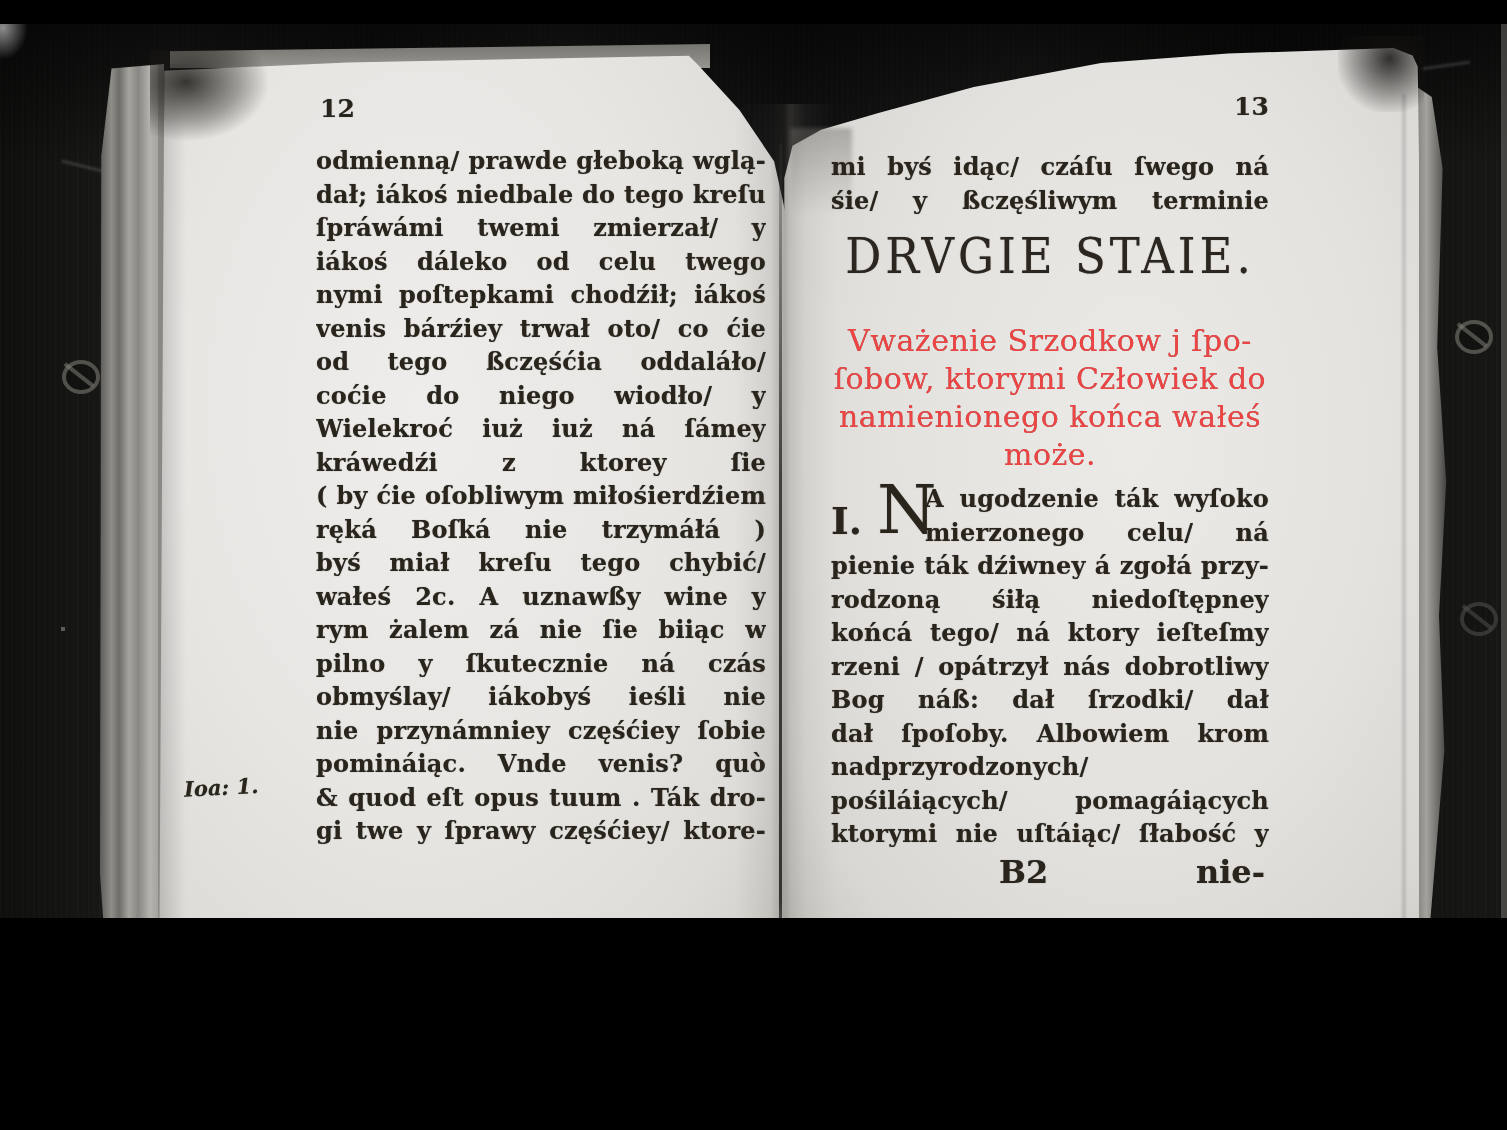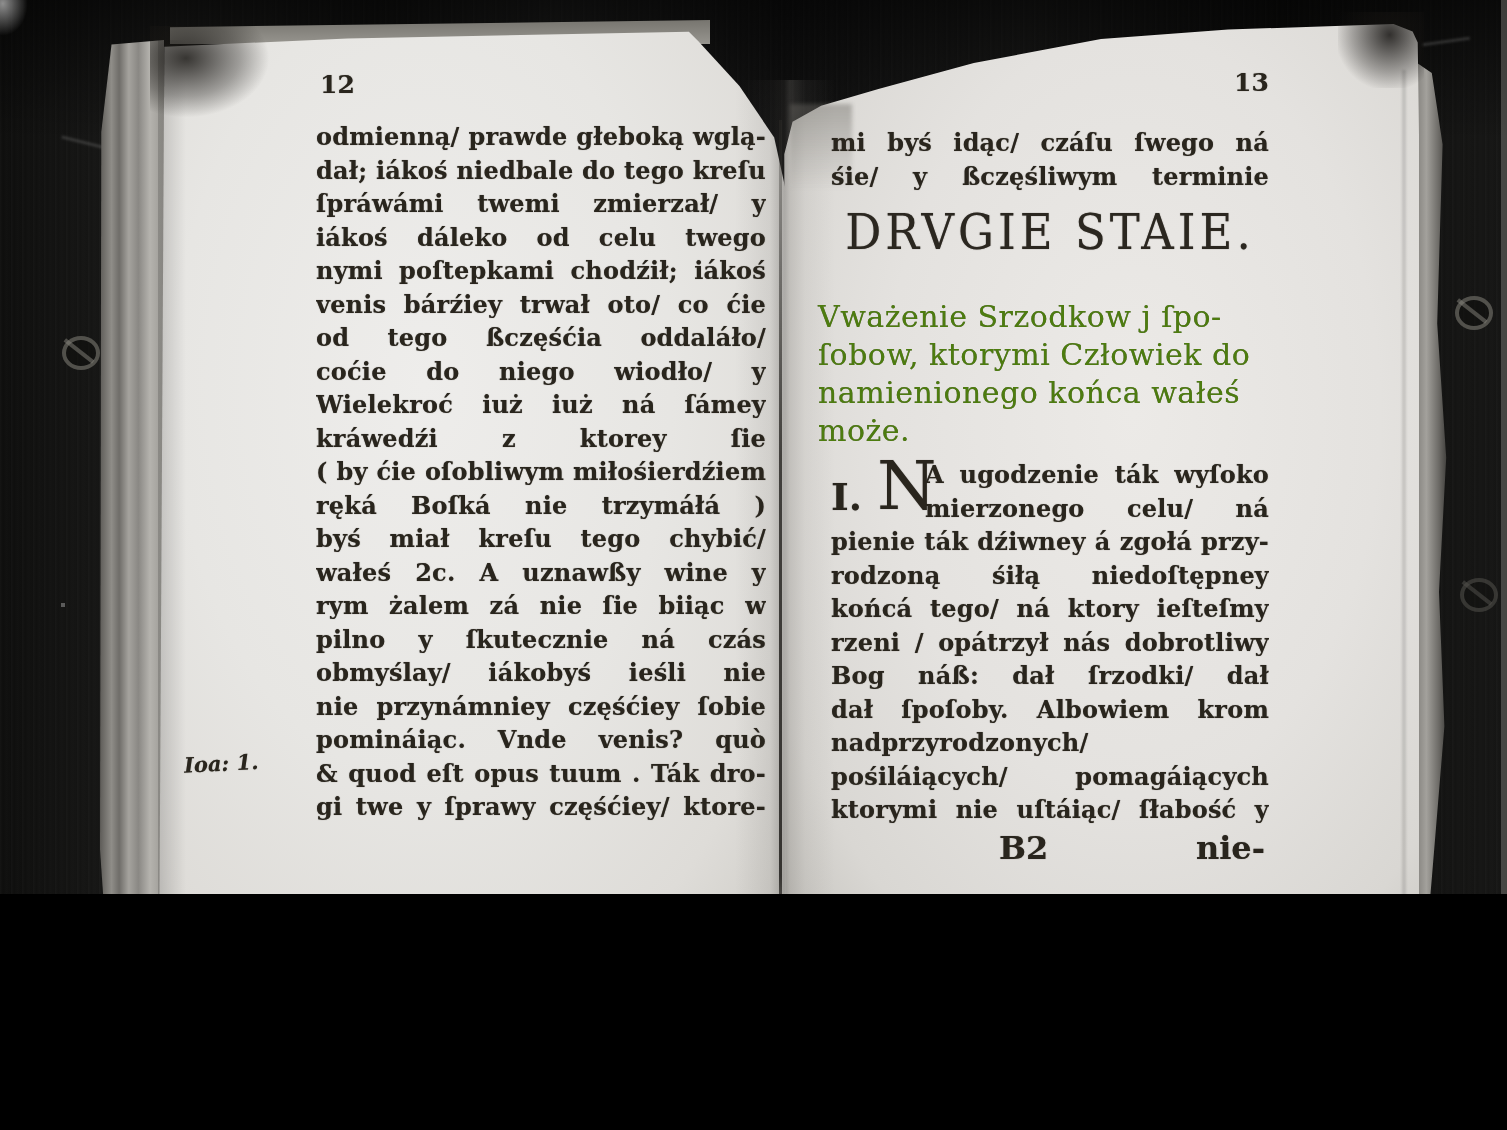--- a/index.html
+++ b/index.html
@@ -1,17 +1,17 @@
 <!DOCTYPE html>
 <html><head>
 <meta charset="utf-8">
 <style>
   html,body{margin:0;padding:0;background:#000;}
   .stage{position:relative;width:1507px;height:894px;overflow:hidden;
-         background:#131312;font-family:"DejaVu Serif", serif;}
+         background:#131312;font-family:"DejaVu Serif", serif;margin-top:24px;}
 
   
   .bg{position:absolute;inset:0;
     background-image:
       repeating-linear-gradient(90deg, rgba(255,255,255,0.028) 0px, rgba(255,255,255,0) 3px, rgba(255,255,255,0.012) 6px, rgba(255,255,255,0) 11px),
       linear-gradient(90deg,#0e0e0d 0%,#1c1c1b 12%,#121211 25%,#1e1e1d 37%,#101010 52%,#1a1a19 68%,#0d0d0c 85%,#161615 100%);}
   .bg-top-shade{position:absolute;left:0;top:0;width:100%;height:140px;
     background:linear-gradient(180deg,rgba(0,0,0,0.6),rgba(0,0,0,0));}
   .bg-bottom{position:absolute;left:0;top:985px;width:100%;height:145px;
     background:
@@ -85,22 +85,22 @@
   .pagenum{font-weight:bold;font-size:25px;text-shadow:0 0 1px rgba(40,35,28,0.5);}
 
   .left-block{left:316px;top:120px;width:450px;}
   .catchword-left{text-align:right;text-align-last:right;margin-top:2px;font-weight:bold;font-size:24px;}
   .margin-note{left:184px;top:750px;width:110px;font-style:italic;font-weight:bold;font-size:21px;
       transform:rotate(-3deg);text-shadow:0 0 1px rgba(40,35,28,0.5);}
 
   .right-intro{left:831px;top:126px;width:438px;}
   .heading{left:826px;top:206px;width:448px;font-size:45px;letter-spacing:4px;text-align:center;
       transform:scaleY(1.06);color:#2b2720;text-shadow:0 0 1px rgba(43,39,32,0.6);white-space:nowrap;}
-  .subtitle{left:818px;top:298px;width:464px;font-size:30px;line-height:38px;
-      color:#4d7c0f;letter-spacing:0.5px;text-shadow:0 0 0.5px rgba(43,39,34,0.6);}
+  .subtitle{left:818px;top:298px;width:464px;font-size:30px;line-height:38px;text-align:center;
+      color:#ef4444;letter-spacing:0.5px;text-shadow:0 0 0.5px rgba(43,39,34,0.6);}
   .para{left:831px;top:458px;width:438px;}
   .secnum{position:absolute;left:0;top:16px;font-size:38px;font-weight:bold;
       text-shadow:0 0 1px rgba(40,35,28,0.5);}
   .dropcap{position:absolute;left:46px;top:-6px;font-size:68px;line-height:68px;
       text-shadow:0 0 1px rgba(40,35,28,0.5);}
   .indent{padding-left:94px;}
   .sig-row{display:flex;margin-top:2px;font-weight:bold;font-size:32px;
       text-shadow:0 0 1px rgba(40,35,28,0.55);text-align:center;}
   .sig-mark{margin-left:168px;}
   .catchword-right{margin-left:auto;margin-right:4px;}

